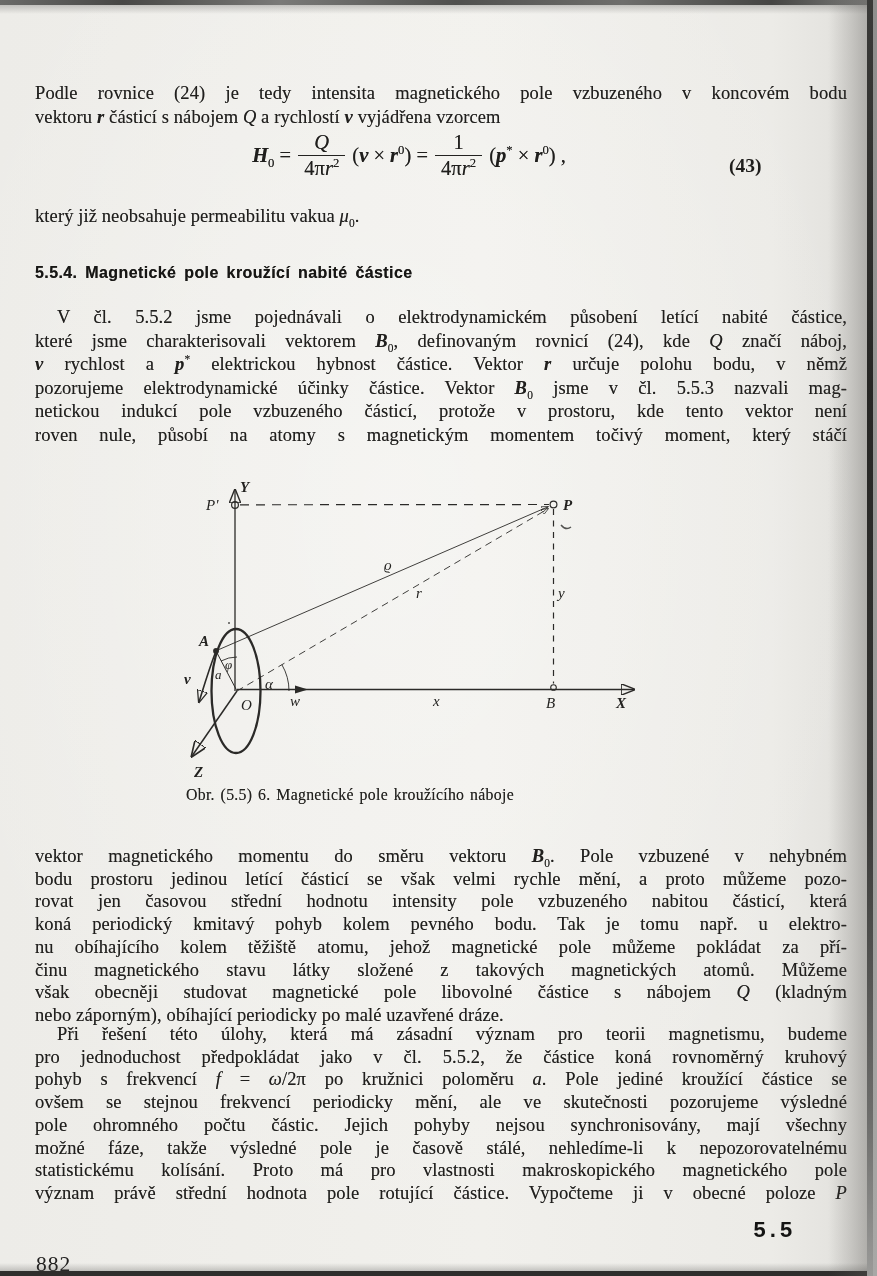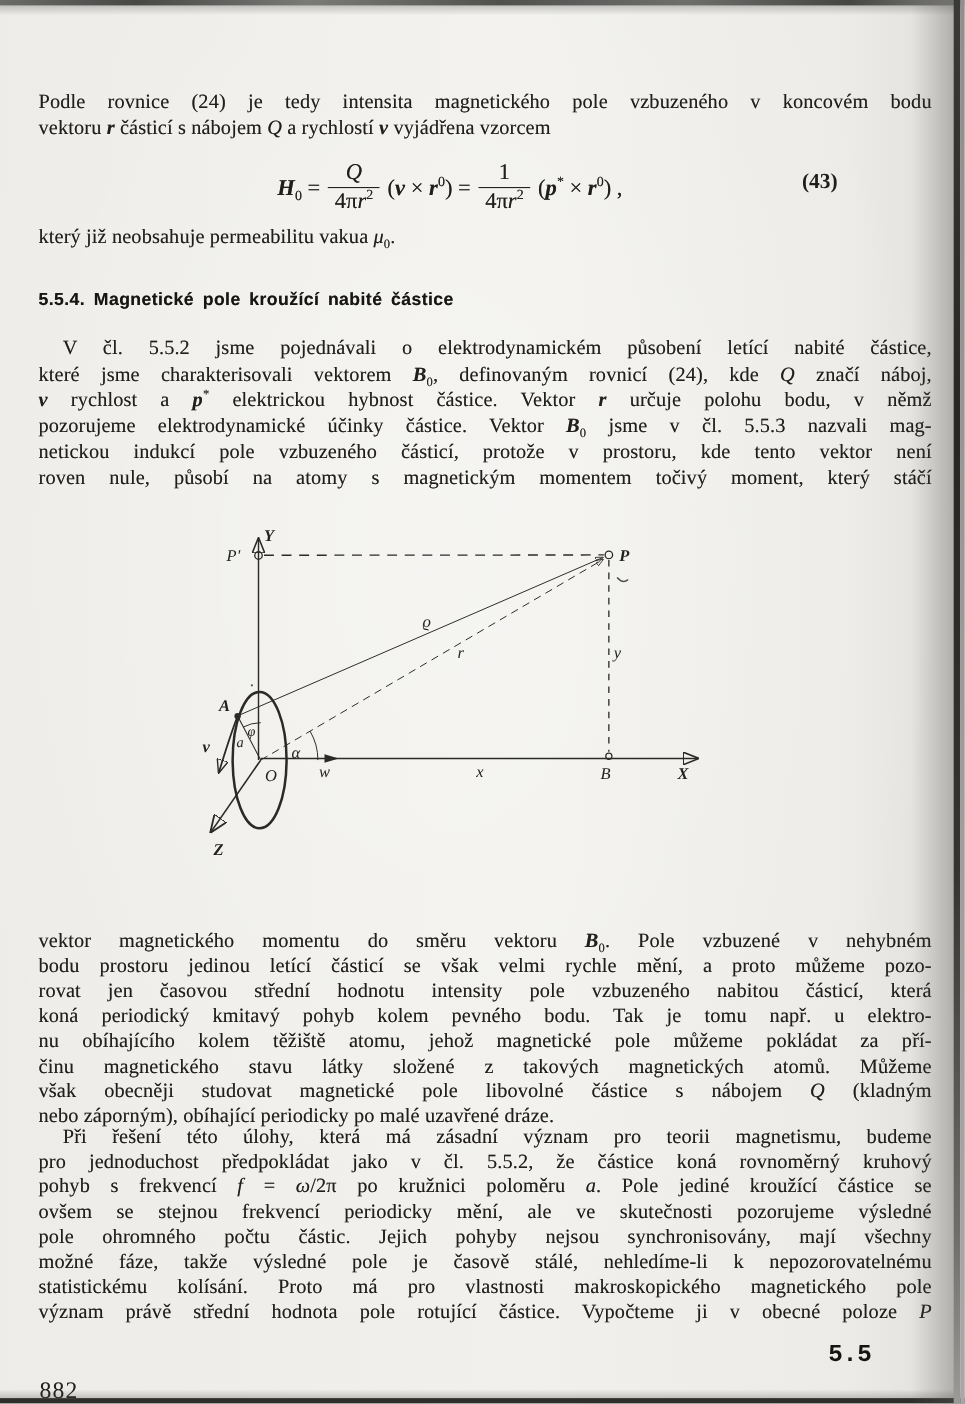--- a/index.html
+++ b/index.html
@@ -23,21 +23,21 @@
     text-shadow:0 0 0.5px rgba(20,20,20,0.5);
   }
   .lh-a{line-height:23.5px;}
   .lh-b{line-height:22.7px;}
   .tline{text-align:justify;text-align-last:justify;white-space:normal;}
   .tline-end{text-align-last:left;}
   b i, i b{letter-spacing:0.2px;}
   sub,sup{font-size:0.62em;line-height:0;}
 
   
-  #eq-row{left:35px;top:133px;width:812px;height:64px;display:flex;align-items:flex-end;justify-content:center;}
+  #eq-row{left:35px;top:133px;width:812px;height:64px;display:flex;align-items:flex-start;justify-content:center;}
   #eq-content{font-size:20.5px;padding-right:64px;white-space:nowrap;text-shadow:0 0 0.5px rgba(20,20,20,0.6);}
   #eq-content .vec{font-weight:bold;font-style:italic;}
   #eq-content .frac{display:inline-block;vertical-align:middle;text-align:center;line-height:1.12;margin:0 2px;position:relative;top:-2px;}
   #eq-content .fnum{display:block;border-bottom:1.7px solid #232220;padding:0 6px 1px;}
   #eq-content .fden{display:block;padding:1px 6px 0;}
   #eq-number{position:absolute;left:694px;top:50%;transform:translateY(-46%);font-weight:bold;font-size:19.5px;}
 
   #heading{
     left:35px;top:264px;
     font-family:"Liberation Sans", sans-serif;
@@ -162,20 +162,21 @@
     <text class="small" x="215" y="679">a</text>
     <text class="small" x="225" y="669">φ</text>
     <text x="265" y="689">α</text>
     <text x="384" y="570">ϱ</text>
     <text x="416" y="598">r</text>
     <text x="433" y="706">x</text>
     <text x="558" y="598">y</text>
     <text x="290" y="706">w</text>
   </svg>
 
+  <div class="abs" id="caption">Obr. (5.5) 6. Magnetické pole kroužícího náboje</div>
 
   <div class="abs body-text lh-b" style="top:845px;">
       <div class="tline">vektor magnetického momentu do směru vektoru <b><i>B</i></b><sub>0</sub>. Pole vzbuzené v nehybném</div>
       <div class="tline">bodu prostoru jedinou letící částicí se však velmi rychle mění, a proto můžeme pozo-</div>
       <div class="tline">rovat jen časovou střední hodnotu intensity pole vzbuzeného nabitou částicí, která</div>
       <div class="tline">koná periodický kmitavý pohyb kolem pevného bodu. Tak je tomu např. u elektro-</div>
       <div class="tline">nu obíhajícího kolem těžiště atomu, jehož magnetické pole můžeme pokládat za pří-</div>
       <div class="tline">činu magnetického stavu látky složené z takových magnetických atomů. Můžeme</div>
       <div class="tline">však obecněji studovat magnetické pole libovolné částice s nábojem <i>Q</i> (kladným</div>
       <div class="tline tline-end">nebo záporným), obíhající periodicky po malé uzavřené dráze.</div>

